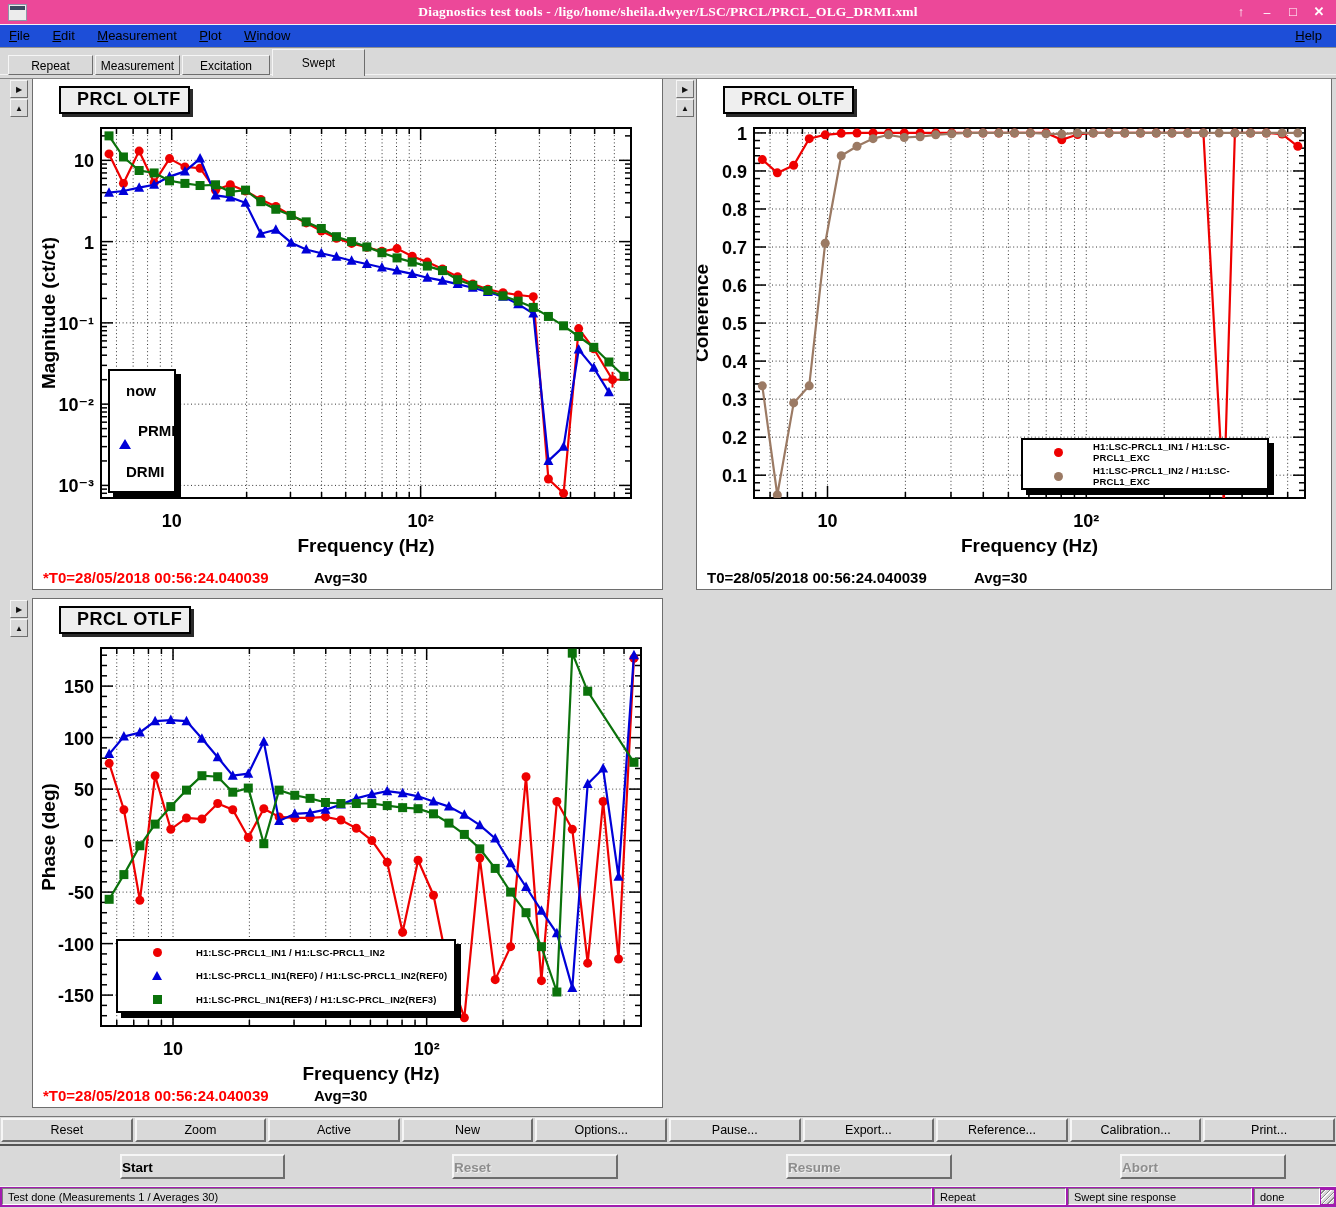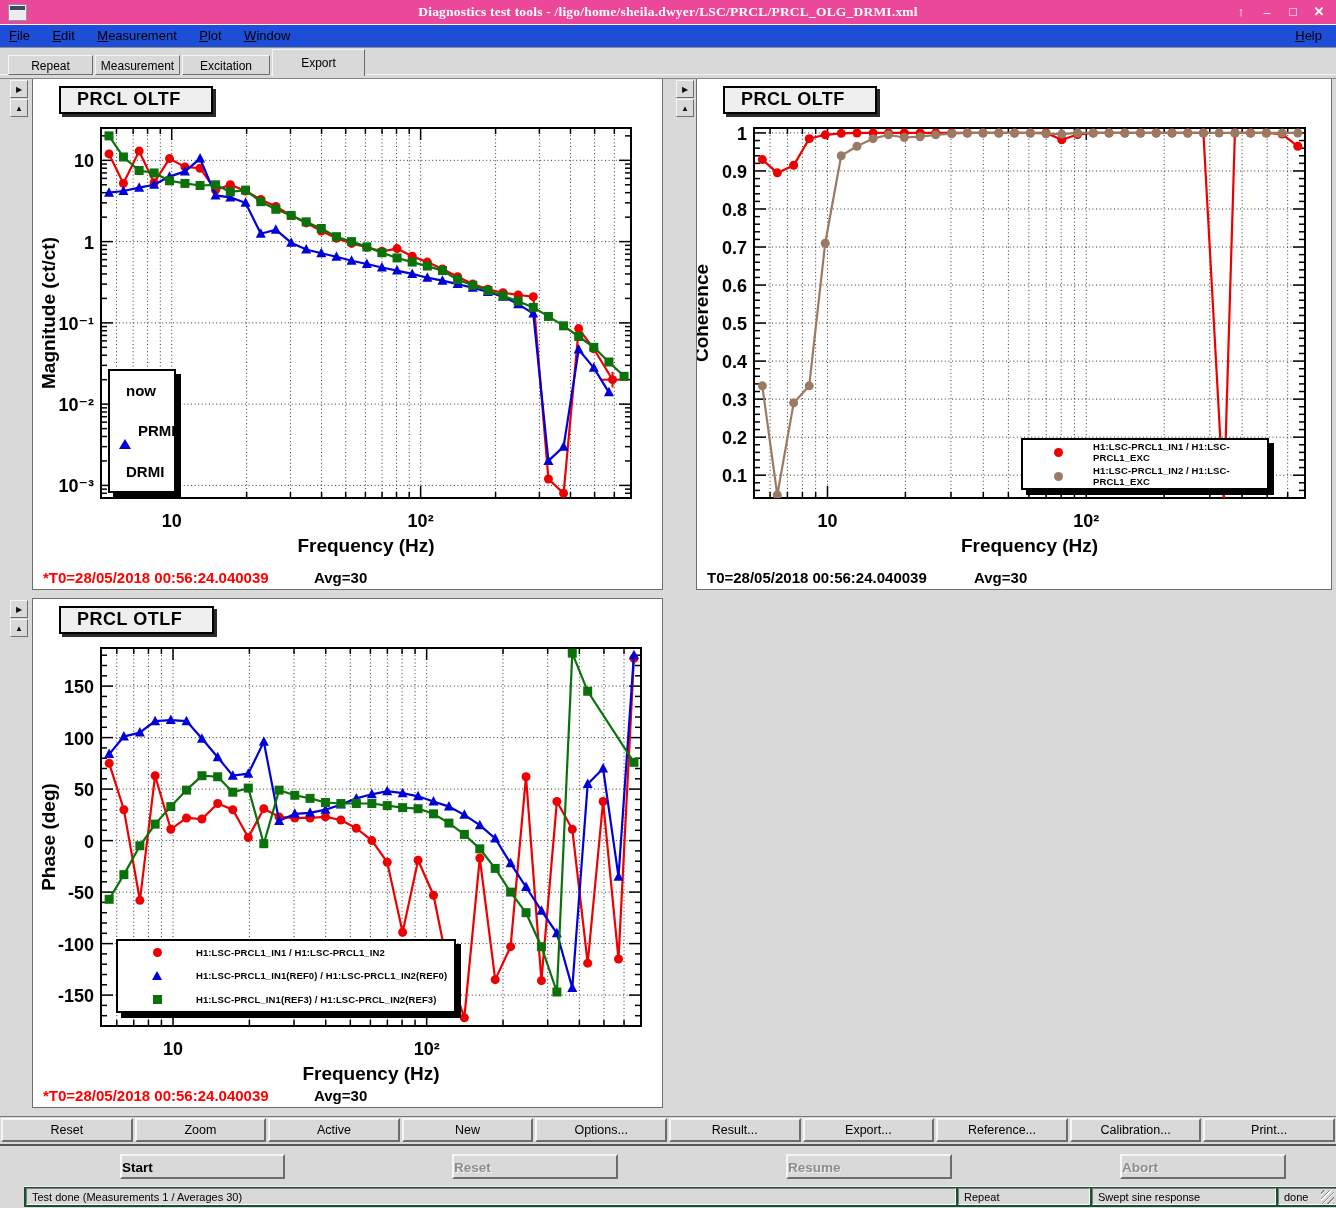--- a/index.html
+++ b/index.html
@@ -22,21 +22,21 @@
   .tab-inactive{top:7px;height:20px;padding-top:3px;}
   .tab-active{top:1px;height:27px;padding-top:6px;border-bottom:none;z-index:3;}
   .frame-line{position:absolute;top:74px;left:0;right:0;height:3px;background:#d9d9d9;border-top:1px solid #f2f2f2;box-shadow:0 1px 0 #868686;z-index:2;}
   
   .main{position:absolute;top:77px;left:0;right:0;height:1038px;background:#d9d9d9;}
   .panel{position:absolute;background:#ffffff;border:1px solid #6e6e6e;box-sizing:border-box;}
   #panel0{left:32px;top:1px;width:631px;height:512px;}
   #panel1{left:696px;top:1px;width:636px;height:512px;}
   #panel2{left:32px;top:521px;width:631px;height:510px;}
   svg.chart{position:absolute;left:0;top:0;}
-  .plot-title{position:absolute;left:26px;top:7px;background:#efefef;border:2px solid #000;box-shadow:3px 3px 0 #2a2a2a;padding:1px 30px 2px 16px;font-size:18px;font-weight:bold;letter-spacing:.5px;z-index:2;}
+  .plot-title{position:absolute;left:26px;top:7px;background:#efefef;border:2px solid #000;box-shadow:3px 3px 0 #2a2a2a;padding:1px 7px 2px 16px;font-size:18px;font-weight:bold;letter-spacing:.5px;z-index:2;}
   .grid{stroke:#000;stroke-width:1;stroke-dasharray:1 2.6;opacity:.8;}
   .frame{fill:none;stroke:#000;stroke-width:2;}
   .tick{stroke:#000;stroke-width:1.5;}
   svg text{font-family:"Liberation Sans","DejaVu Sans",sans-serif;fill:#000;}
   .ticklab{font-size:18px;font-weight:bold;}
   .axlab{font-size:19px;font-weight:bold;}
   .t0{position:absolute;left:10px;bottom:3px;font-size:15px;font-weight:bold;white-space:nowrap;z-index:2;}
   .avg{position:absolute;bottom:3px;font-size:15px;font-weight:bold;color:#000;white-space:nowrap;z-index:3;}
   
   .legend{position:absolute;background:#fff;border:2px solid #000;box-shadow:5px 5px 0 #000;display:flex;flex-direction:column;justify-content:space-around;box-sizing:border-box;z-index:4;}
@@ -53,21 +53,21 @@
   
   .mini-btn{position:absolute;width:18px;height:18px;background:#d9d9d9;border:1px solid;border-color:#f6f6f6 #6d6d6d #6d6d6d #f6f6f6;font-size:8px;text-align:center;line-height:17px;color:#111;box-sizing:border-box;}
   
   .toolbar{position:absolute;top:1116px;left:0;right:0;height:27px;background:#d9d9d9;border-top:1px solid #777;border-bottom:2px solid #555;display:flex;z-index:5;}
   .tool-btn{flex:1;margin:1px 1px 2px 1px;background:#d9d9d9;border:2px solid;border-color:#f6f6f6 #6d6d6d #6d6d6d #f6f6f6;font-size:12.5px;text-align:center;padding-top:3px;white-space:nowrap;overflow:hidden;}
   
   .controls{position:absolute;top:1147px;left:0;right:0;height:37px;}
   .ctl-btn{position:absolute;top:7px;height:25px;background:#d9d9d9;border:2px solid;border-color:#f6f6f6 #6d6d6d #6d6d6d #f6f6f6;font-size:13.5px;font-weight:bold;text-align:left;padding-top:4px;box-sizing:border-box;}
   .disabled{color:#8d8d8d;text-shadow:1px 1px 0 #f0f0f0;}
   
-  .statusbar{position:absolute;top:1186px;left:0;right:0;height:20px;background:#14532d;border-top:1px solid #f2f2f2;margin-left:24px;}
+  .statusbar{position:absolute;top:1186px;left:0;right:0;height:20px;background:#a21caf;border-top:1px solid #f2f2f2;}
   .status-seg{position:absolute;top:1px;height:17px;border:1px solid;border-color:#7d7d7d #ffffff #ffffff #7d7d7d;font-size:11px;padding:2px 0 0 5px;box-sizing:border-box;white-space:nowrap;overflow:hidden;background:#d9d9d9;}
   .grip{position:absolute;right:2px;top:3px;width:13px;height:14px;background:repeating-linear-gradient(135deg,#d9d9d9 0 2px,#8a8a8a 2px 3px,#ffffff 3px 4px);}
 </style>
 </head>
 <body>
 
 <div class="window">
 
   <div class="titlebar">
     <span class="app-icon"></span>
@@ -86,21 +86,21 @@
     <span class="menu-item"><u>M</u>easurement</span>
     <span class="menu-item"><u>P</u>lot</span>
     <span class="menu-item"><u>W</u>indow</span>
     <span class="menu-help"><u>H</u>elp</span>
   </div>
 
   <div class="tabbar">
     <span class="tab tab-inactive" style="left:8px;width:85px">Repeat</span>
     <span class="tab tab-inactive" style="left:95px;width:85px">Measurement</span>
     <span class="tab tab-inactive" style="left:182px;width:88px">Excitation</span>
-    <span class="tab tab-active" style="left:272px;width:93px">Export</span>
+    <span class="tab tab-active" style="left:272px;width:93px">Swept</span>
   </div>
   <div class="frame-line"></div>
 
   <div class="main">
 
     <span class="mini-btn" style="left:10px;top:3px">▶</span>
     <span class="mini-btn" style="left:10px;top:22px">▲</span>
     <span class="mini-btn" style="left:676px;top:3px">▶</span>
     <span class="mini-btn" style="left:676px;top:22px">▲</span>
     <span class="mini-btn" style="left:10px;top:523px">▶</span>
@@ -978,21 +978,21 @@
         </div>
       </div>
   </div>
 
   <div class="toolbar">
     <div class="tool-btn">Reset</div>
     <div class="tool-btn">Zoom</div>
     <div class="tool-btn">Active</div>
     <div class="tool-btn">New</div>
     <div class="tool-btn">Options...</div>
-    <div class="tool-btn">Result...</div>
+    <div class="tool-btn">Pause...</div>
     <div class="tool-btn">Export...</div>
     <div class="tool-btn">Reference...</div>
     <div class="tool-btn">Calibration...</div>
     <div class="tool-btn">Print...</div>
   </div>
 
   <div class="controls">
     <div class="ctl-btn" style="left:120px;width:165px">Start</div>
     <div class="ctl-btn disabled" style="left:452px;width:166px">Reset</div>
     <div class="ctl-btn disabled" style="left:786px;width:166px">Resume</div>

